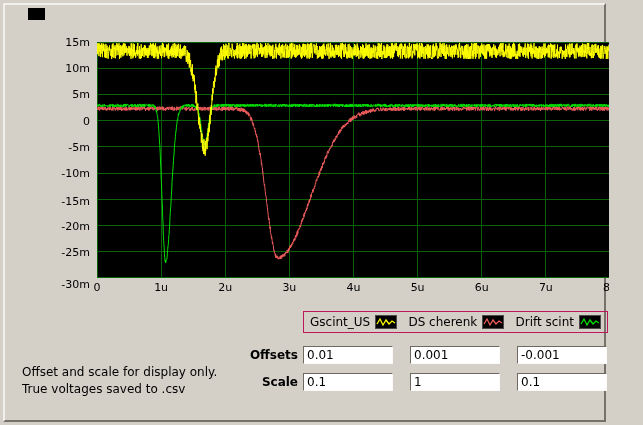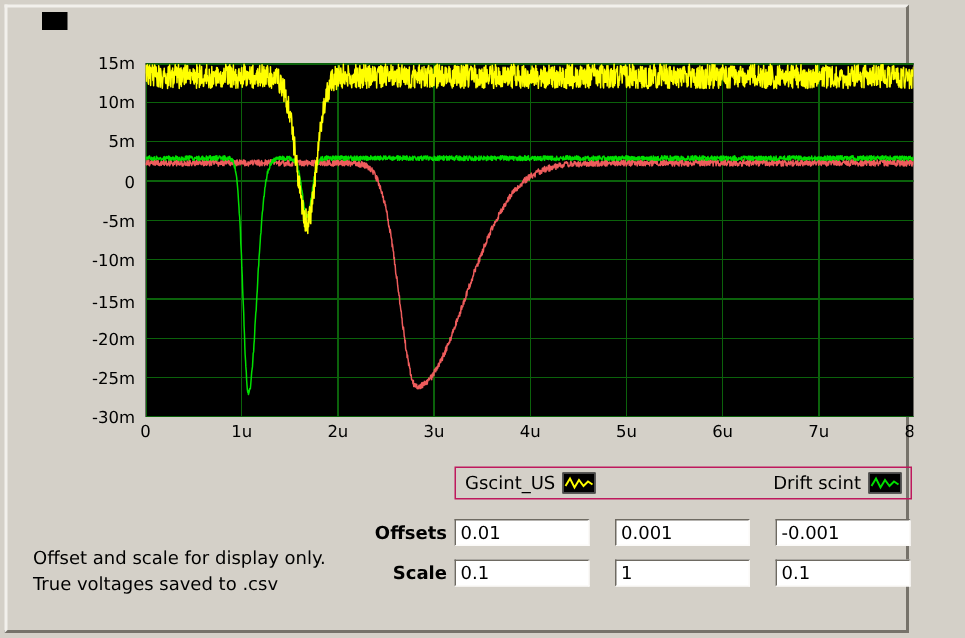--- a/index.html
+++ b/index.html
@@ -42,21 +42,21 @@
   <div id="y-labels">
       <span class="ytick" style="top: -6px;">15m</span>
       <span class="ytick" style="top: 20.2222px;">10m</span>
       <span class="ytick" style="top: 46.4444px;">5m</span>
       <span class="ytick" style="top: 72.6667px;">0</span>
       <span class="ytick" style="top: 98.8889px;">-5m</span>
       <span class="ytick" style="top: 125.111px;">-10m</span>
       <span class="ytick" style="top: 153px;">-15m</span>
       <span class="ytick" style="top: 177.556px;">-20m</span>
       <span class="ytick" style="top: 203.778px;">-25m</span>
-      <span class="ytick" style="top: 230px;">-30m</span>
+      <span class="ytick" style="top: 236px;">-30m</span>
     </div>
 
   <div class="plot">
     <svg id="plot-svg" width="513" height="236" viewBox="0 0 513 236">
         <g stroke="#0b620b" stroke-width="1" shape-rendering="crispEdges">
           <line x1="0.5" y1="0" x2="0.5" y2="236"></line>
           <line x1="64.125" y1="0" x2="64.125" y2="236"></line>
           <line x1="128.25" y1="0" x2="128.25" y2="236"></line>
           <line x1="192.375" y1="0" x2="192.375" y2="236"></line>
           <line x1="256.5" y1="0" x2="256.5" y2="236"></line>
@@ -96,20 +96,28 @@
   <div class="legend">
     <div class="legend-item">
       <span>Gscint_US</span>
       <span class="swatch">
         <svg width="20" height="12" viewBox="0 0 20 12">
             <polyline class="sw" points="1,8 4,3 7,9 10,4 13,8 16,5 19,7" fill="none" stroke-width="1.3" stroke="#ffff00"></polyline>
           </svg>
       </span>
     </div>
     <div class="legend-item">
+      <span>DS cherenk</span>
+      <span class="swatch">
+        <svg width="20" height="12" viewBox="0 0 20 12">
+            <polyline class="sw" points="1,8 4,3 7,9 10,4 13,8 16,5 19,7" fill="none" stroke-width="1.3" stroke="#ee5c5c"></polyline>
+          </svg>
+      </span>
+    </div>
+    <div class="legend-item">
       <span>Drift scint</span>
       <span class="swatch">
         <svg width="20" height="12" viewBox="0 0 20 12">
             <polyline class="sw" points="1,8 4,3 7,9 10,4 13,8 16,5 19,7" fill="none" stroke-width="1.3" stroke="#00e000"></polyline>
           </svg>
       </span>
     </div>
   </div>
 
   <div class="note">

